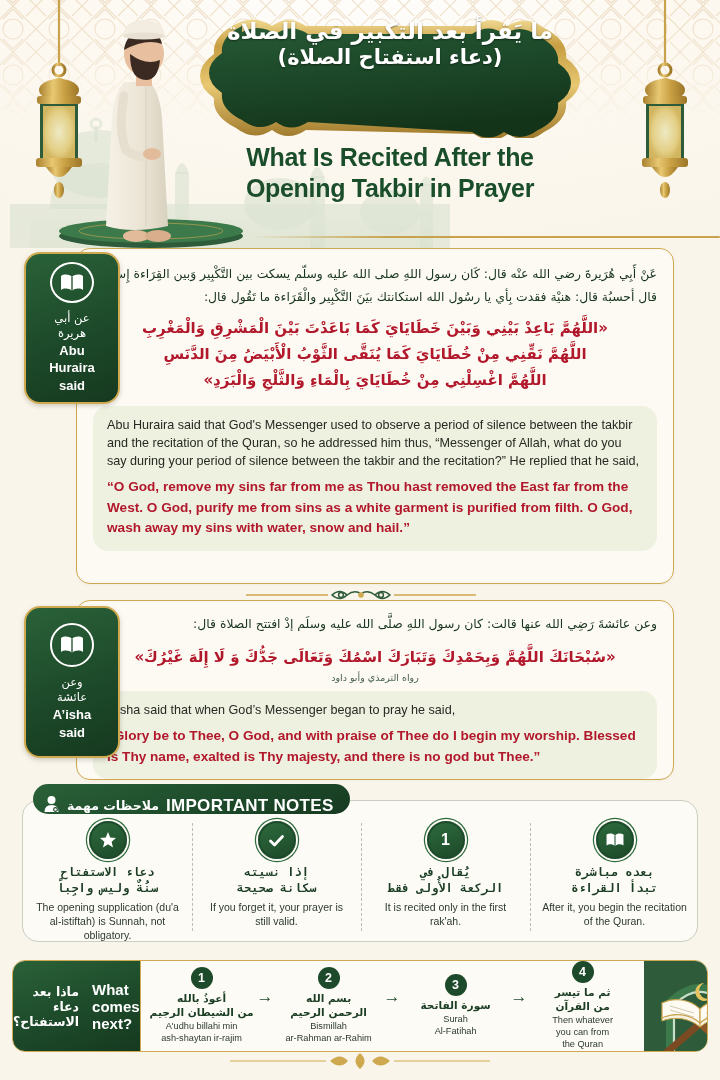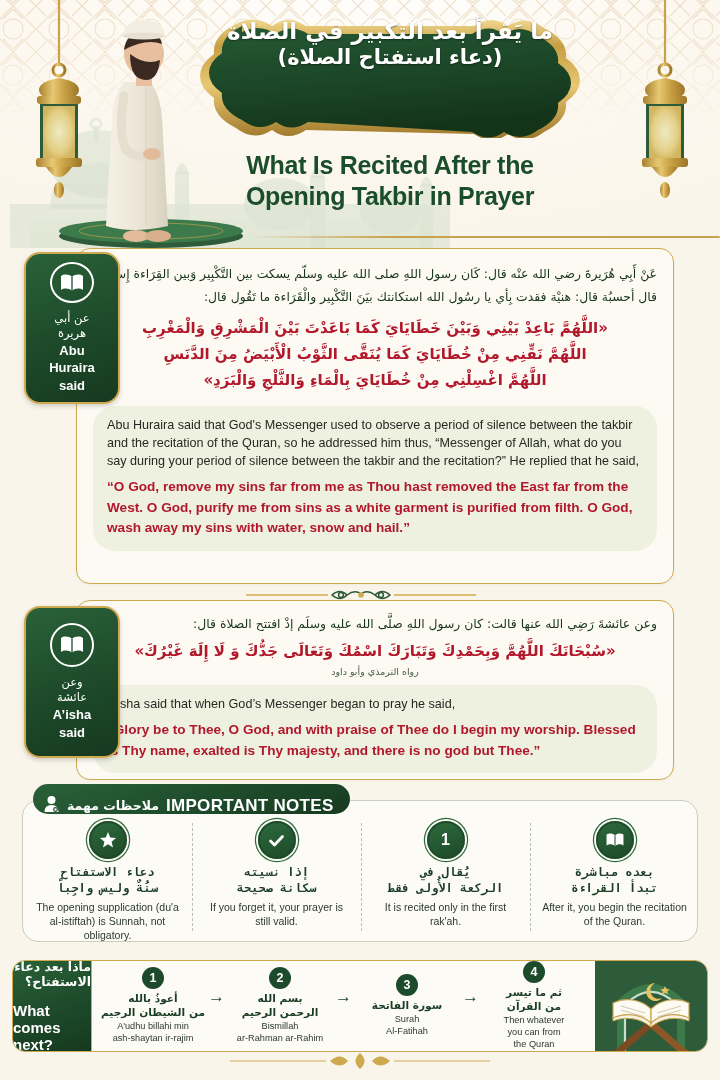--- a/index.html
+++ b/index.html
@@ -110,21 +110,20 @@
     left: 180px; top: 142px;
     width: 420px;
     text-align: center;
     color: #1a4d2a;
     font-family: "Liberation Sans", sans-serif;
     font-weight: 700;
     font-size: 25px;
     line-height: 1.22;
     letter-spacing: -0.3px;
     z-index: 5;
-    margin-top: 8px;
   }
 
   .hero-rule {
     position: absolute;
     left: 250px; top: 236px;
     width: 470px; height: 2px;
     background: linear-gradient(90deg, rgba(196,160,74,0) 0%, #c9a24e 30%, #c9a24e 100%);
     border-radius: 2px;
     z-index: 4;
   }
@@ -203,21 +202,21 @@
     direction: rtl;
     text-align: center;
     font-family: "DejaVu Sans", sans-serif;
     font-size: 9.5px;
     color: #46604c;
     margin-top: 2px;
   }
 
   .trans-box {
     background: #eef0e0;
-    border-radius: 22px;
+    border-radius: 15px;
     padding: 10px 14px 12px 14px;
   }
   .trans-en {
     font-family: "Liberation Sans", sans-serif;
     font-size: 12.6px;
     line-height: 1.45;
     color: #252a22;
   }
   .trans-quote {
     font-family: "Liberation Sans", sans-serif;
@@ -324,21 +323,20 @@
     border-radius: 13px;
     background: #fdfaf3;
     overflow: hidden;
     display: flex;
   }
   .next-label {
     width: 160px;
     background: linear-gradient(160deg, #2a6138 0%, #1d4a2a 55%, #16391f 100%);
     border-right: 1.5px solid #cfa94f;
     display: flex;
-    flex-direction: column;
     align-items: center;
     justify-content: center;
     gap: 13px;
     border-radius: 11px 0 0 11px;
   }
   .next-label-ar {
     color: #fff; direction: rtl;
     font-family: "DejaVu Sans", sans-serif;
     font-size: 12.5px; font-weight: 700;
   }
@@ -643,21 +641,21 @@
       </svg>
     </div>
     <div class="badge-ar">وعن عائشة</div>
     <div class="badge-en">A’isha</div>
     <div class="badge-en">said</div>
   </div>
 
   <div class="card" style="top:600px; height:180px; padding:12px 16px 12px 16px;">
     <div class="arabic-narration">وعن عائشةَ رَضِي الله عنها قالت: كان رسول اللهِ صلَّى الله عليه وسلَم إذْ افتتح الصلاة قال:</div>
 
-    <div class="arabic-dua" style="margin-top:2px;">
+    <div class="arabic-dua" style="margin-top:8px;">
       <div>«سُبْحَانَكَ اللَّهُمَّ وَبِحَمْدِكَ وَتَبَارَكَ اسْمُكَ وَتَعَالَى جَدُّكَ وَ لَا إِلَهَ غَيْرُكَ»</div>
     </div>
 
     <div class="attribution">رواه الترمذي وأبو داود</div>
 
     <div class="trans-box" style="margin-top:8px;">
       <div class="trans-en">A’isha said that when God’s Messenger began to pray he said,</div>
       <div class="trans-quote">“Glory be to Thee, O God, and with praise of Thee do I begin my worship. Blessed is Thy name, exalted is Thy majesty, and there is no god but Thee.”</div>
     </div>
   </div>

